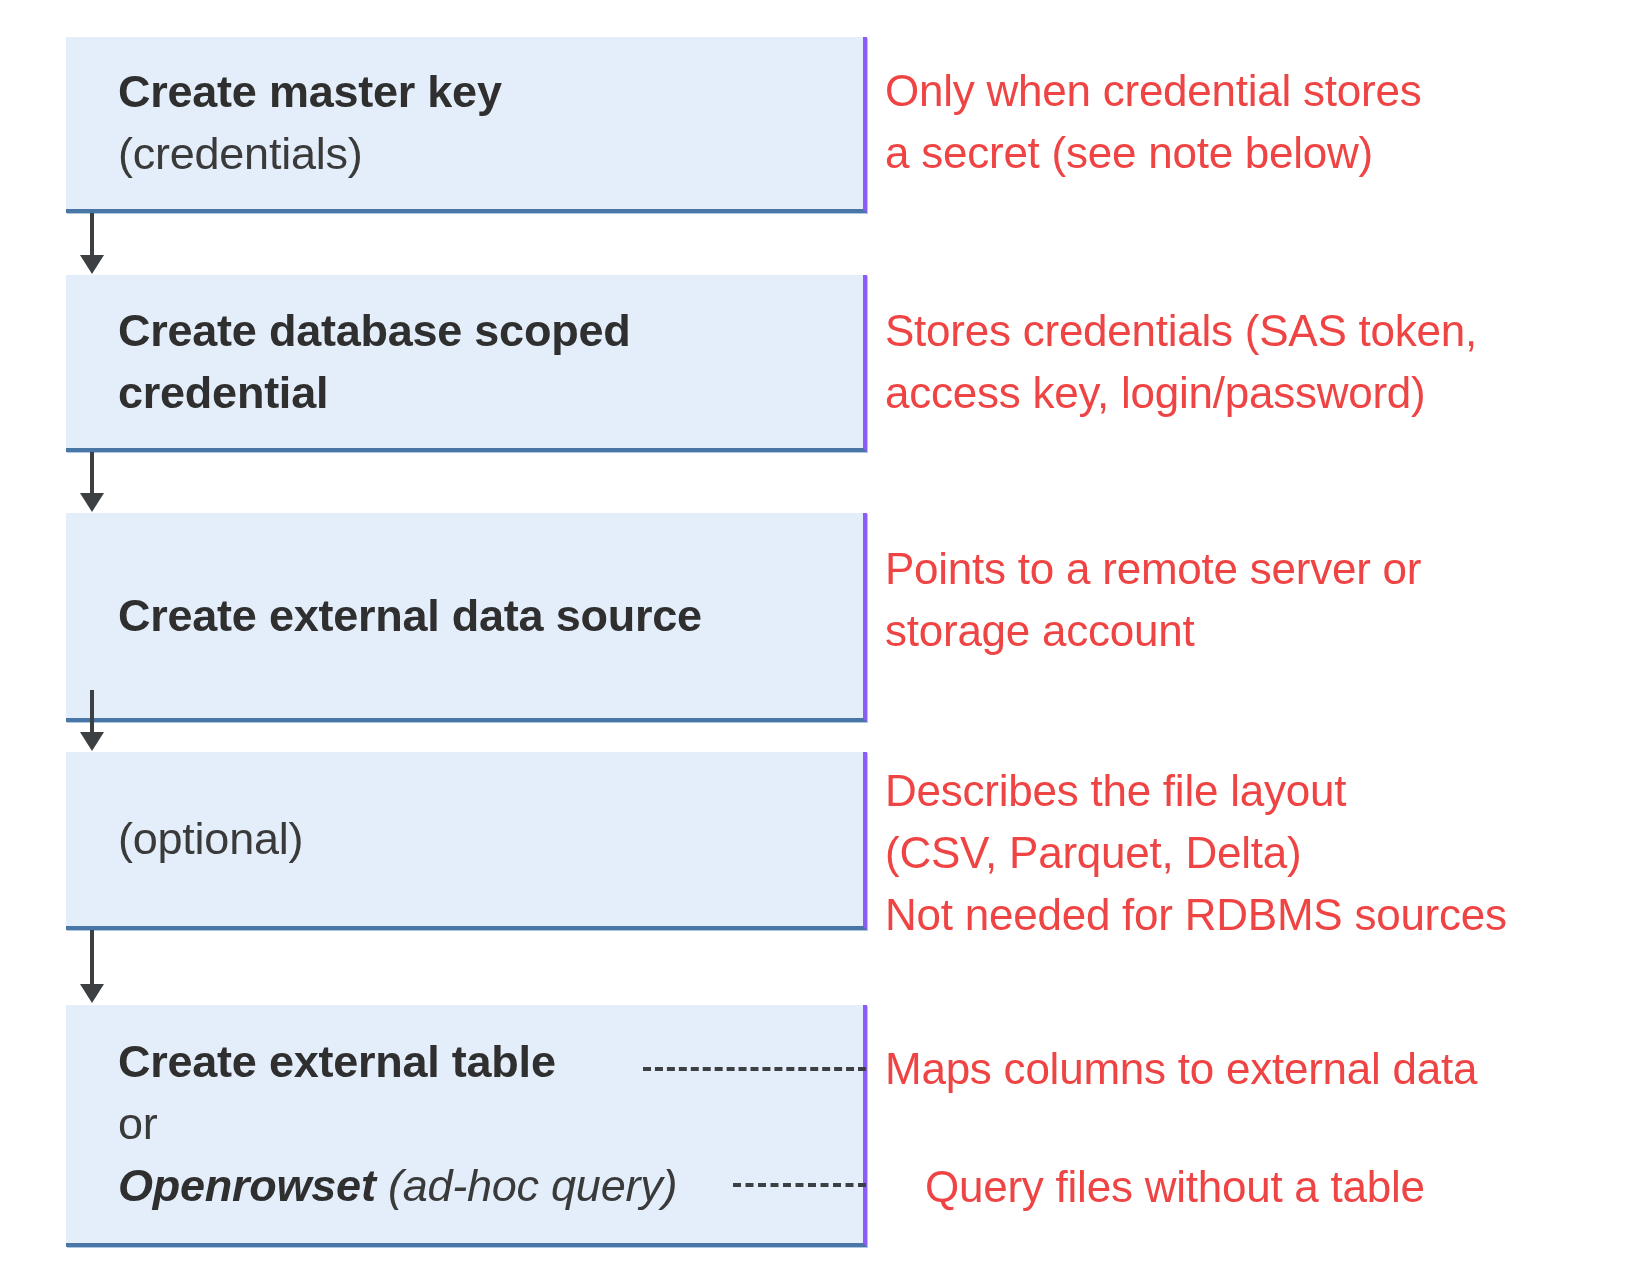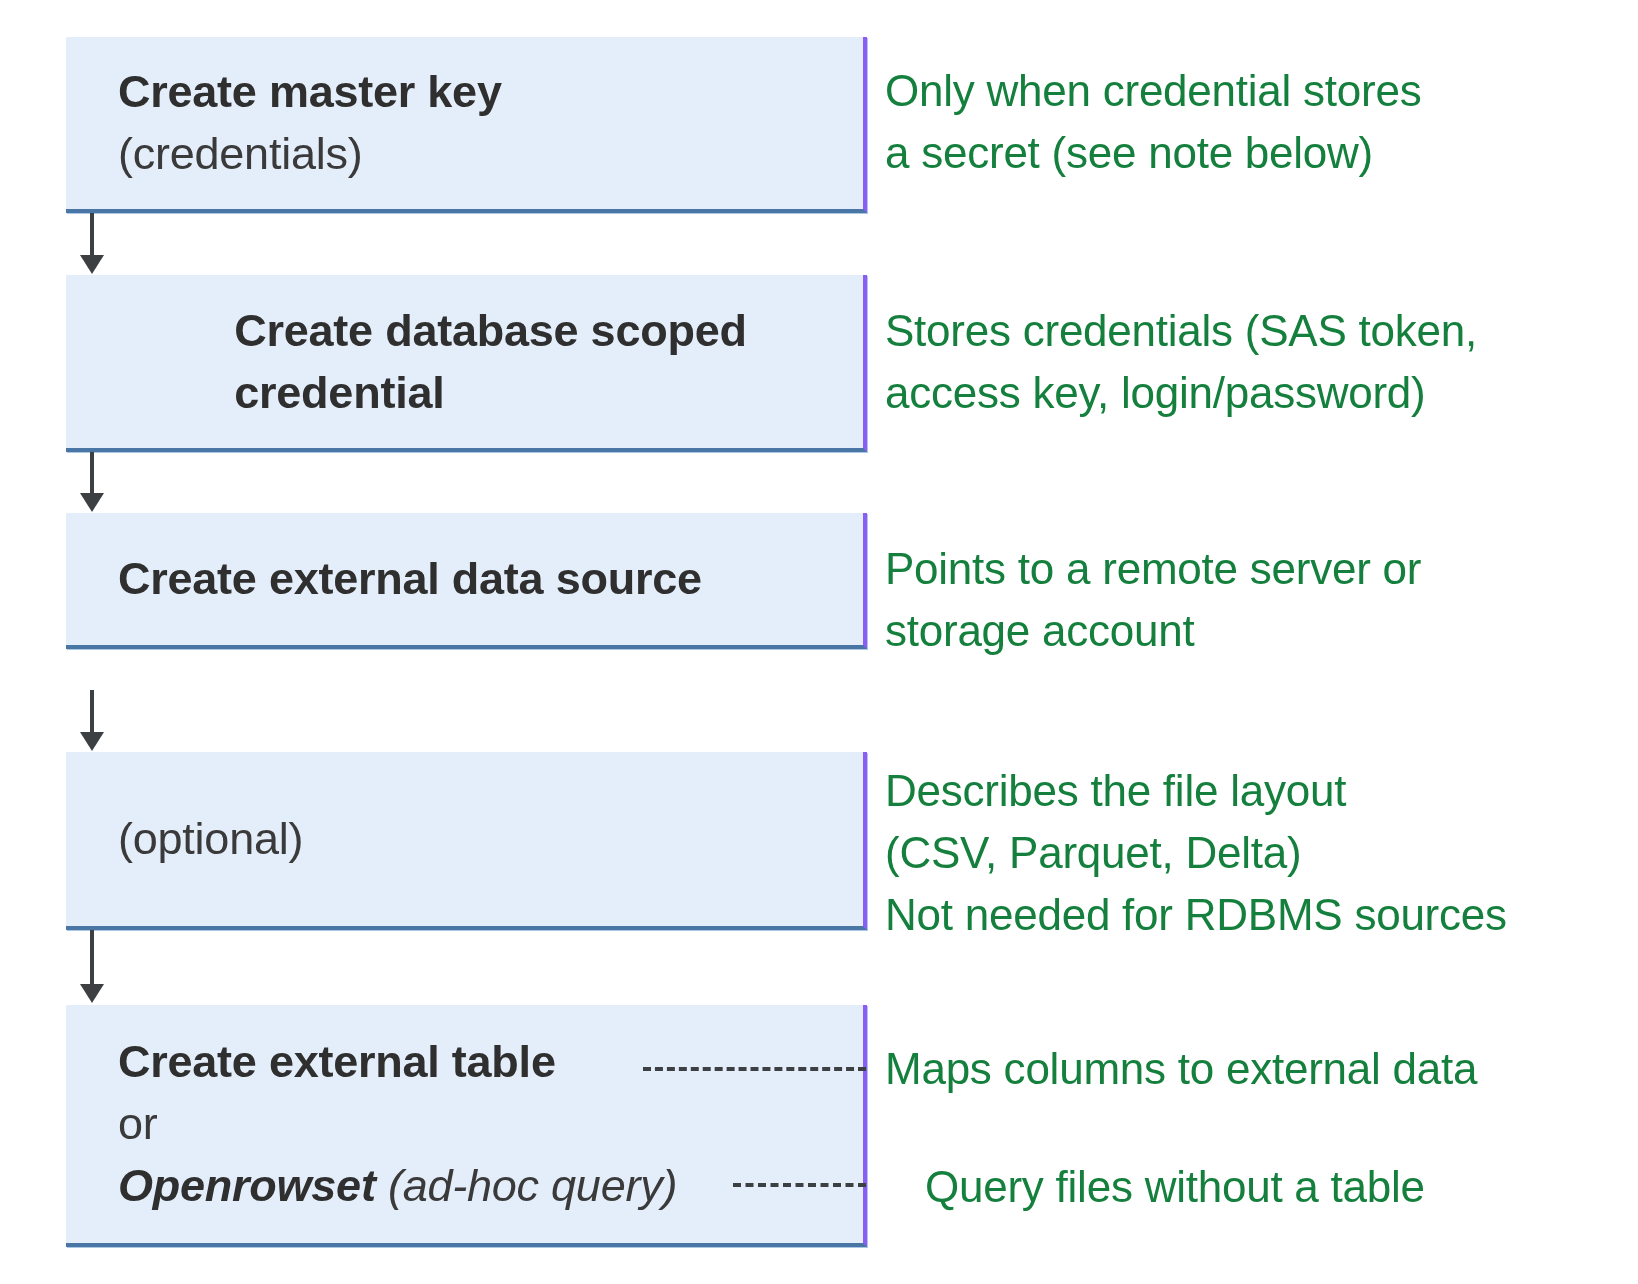--- a/index.html
+++ b/index.html
@@ -71,21 +71,21 @@
     border-right: 12px solid transparent;
     border-top: 19px solid #3c4043;
   }
   
   .note {
     position: absolute;
     left: 885px;
     width: 740px;
     font-size: 44px;
     line-height: 62px;
-    color: #15803d;
+    color: #ef4444;
     white-space: pre-line;
   }
   
   .dash-line {
     position: absolute;
     height: 0;
     border-top: 4px dashed #3c4043;
     z-index: 3;
   }
 </style>
@@ -94,28 +94,28 @@
 
 <div class="canvas">
 
   <div class="box" style="top:37px; height:176px;">
     <div class="box-text">
       <span class="box-title">Create master key</span>
       <span class="box-subtitle">(credentials)</span>
     </div>
   </div>
 
-  <div class="box" style="top:275px; height:177px;justify-content:center;">
+  <div class="box" style="top:275px; height:177px;">
     <div class="box-text">
       <span class="box-title">Create database scoped
 credential</span>
     </div>
   </div>
 
-  <div class="box" style="top:513px; height:136px;">
+  <div class="box" style="top:513px; height:209px;">
     <div class="box-text">
       <span class="box-title">Create external data source</span>
     </div>
   </div>
 
   <div class="box" style="top:752px; height:178px;">
     <div class="box-text">
       <span class="box-subtitle">(optional)</span>
     </div>
   </div>

